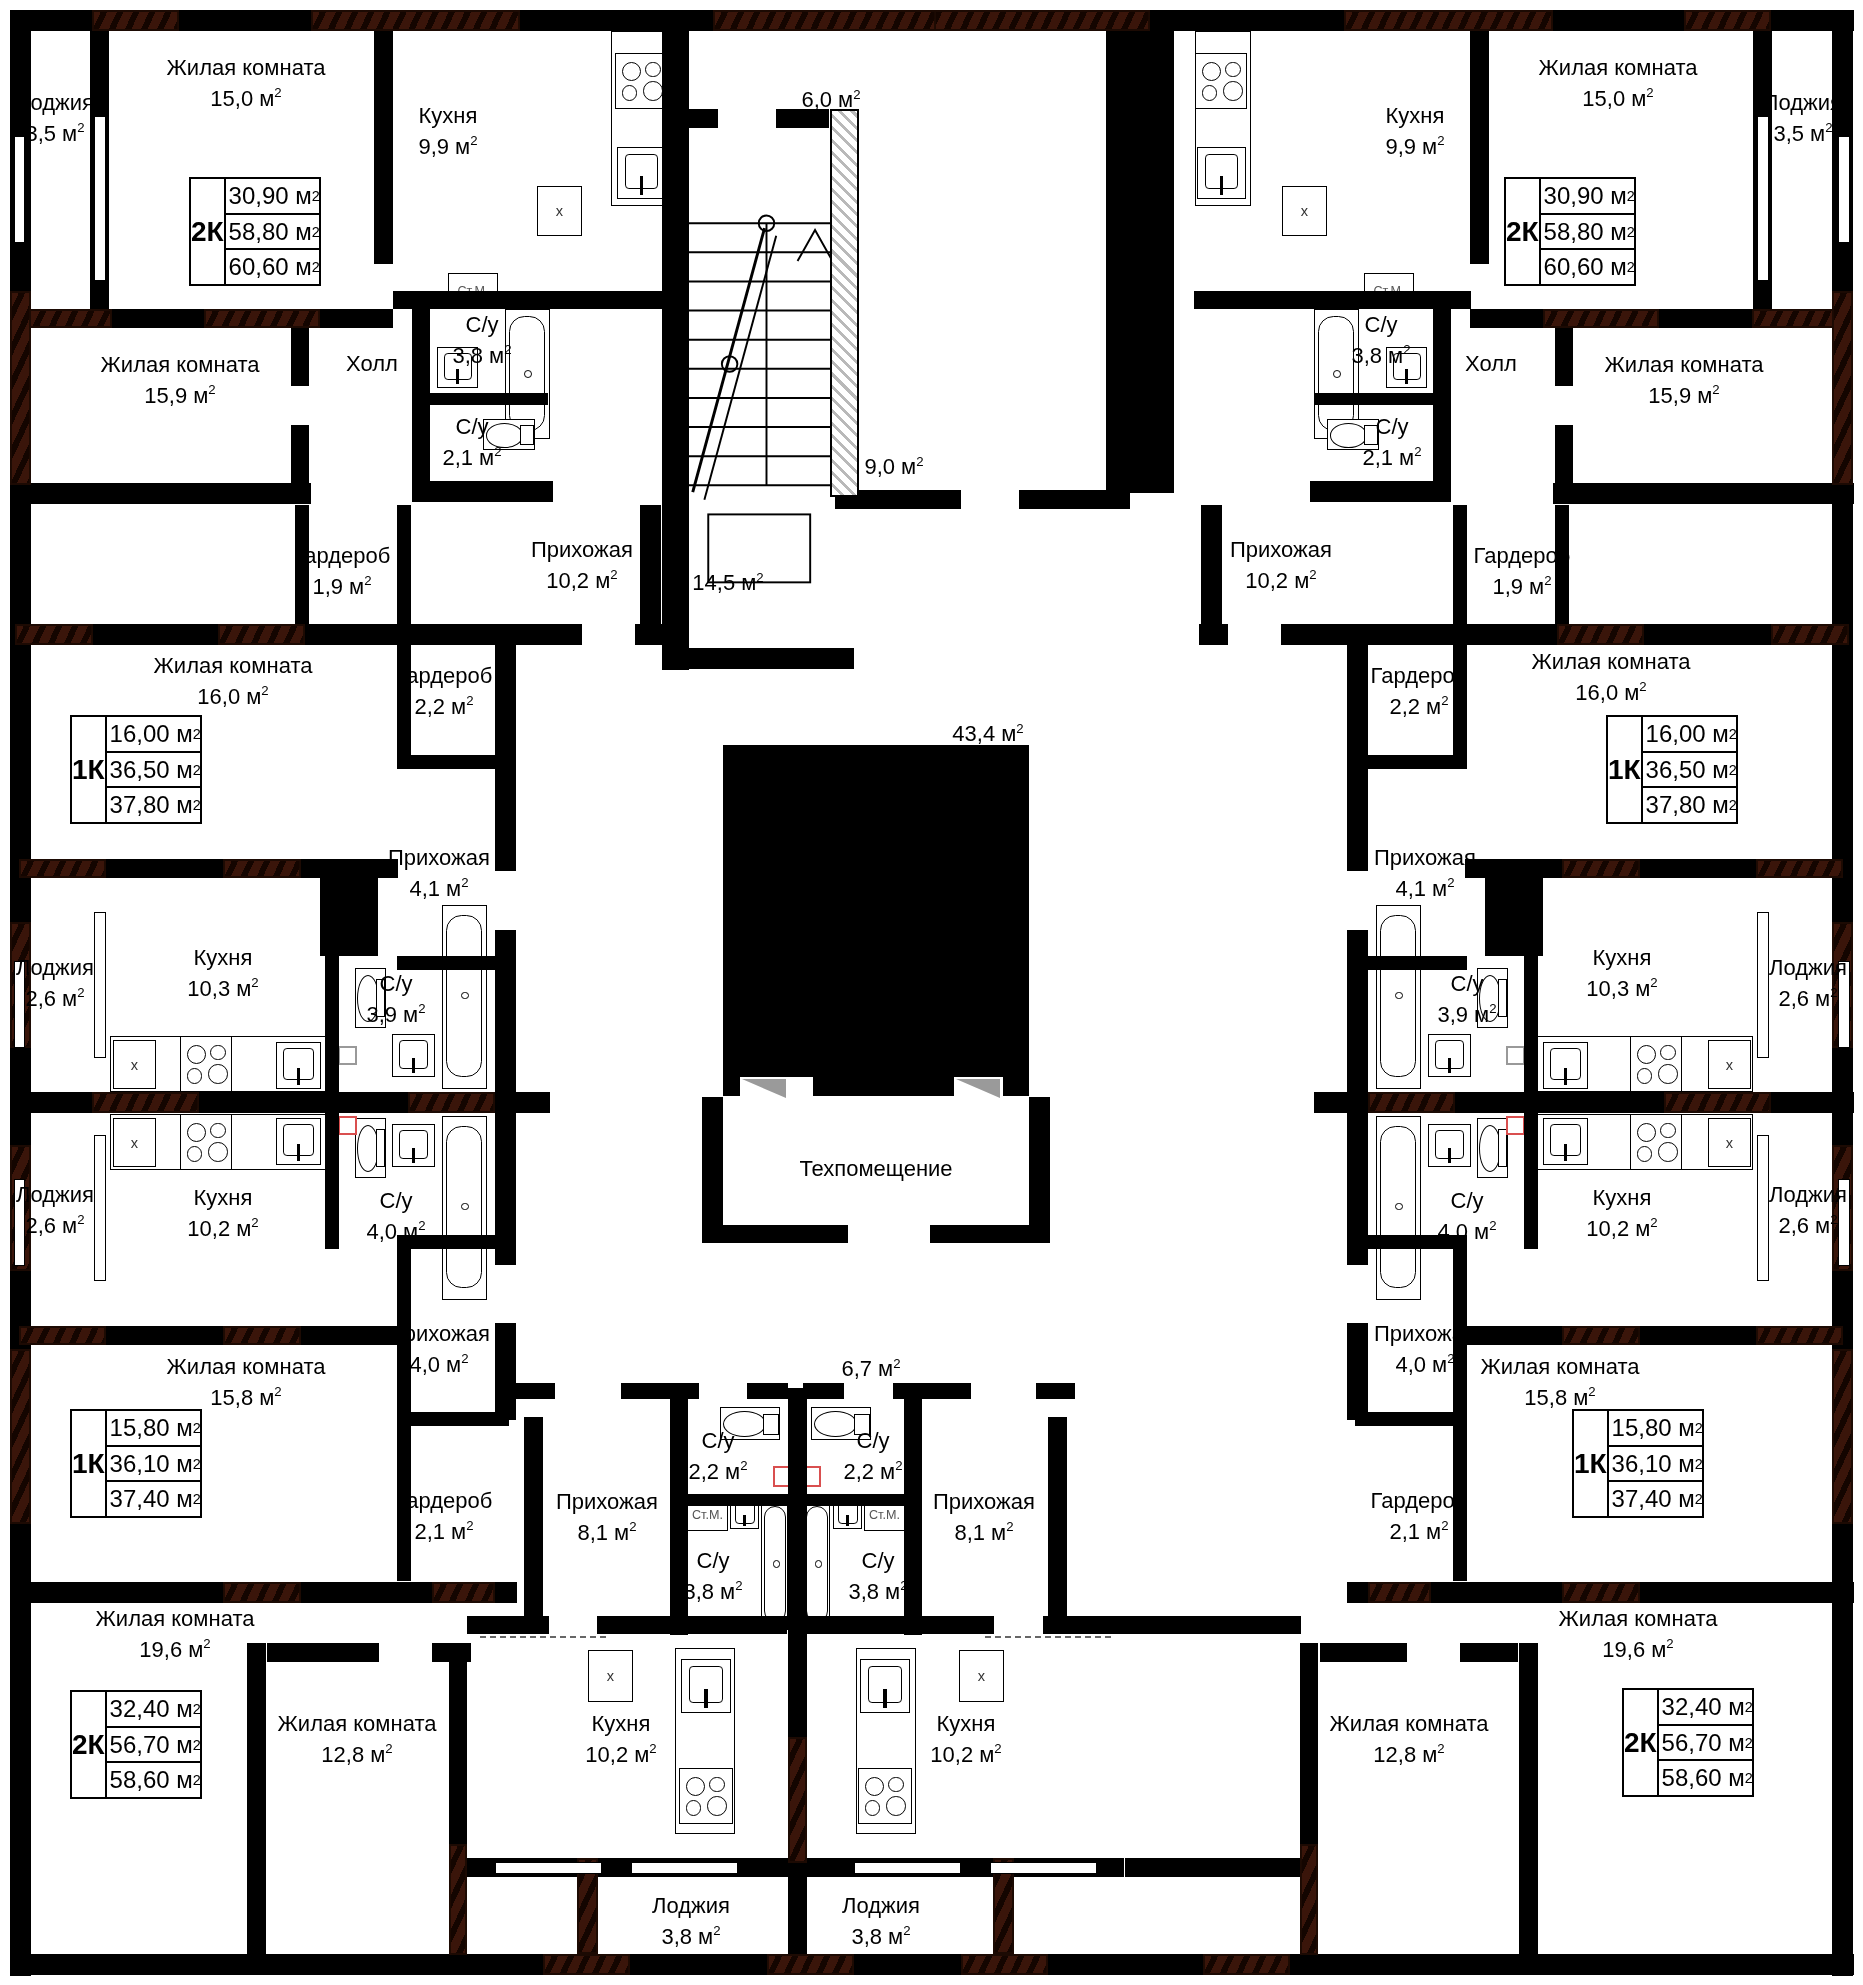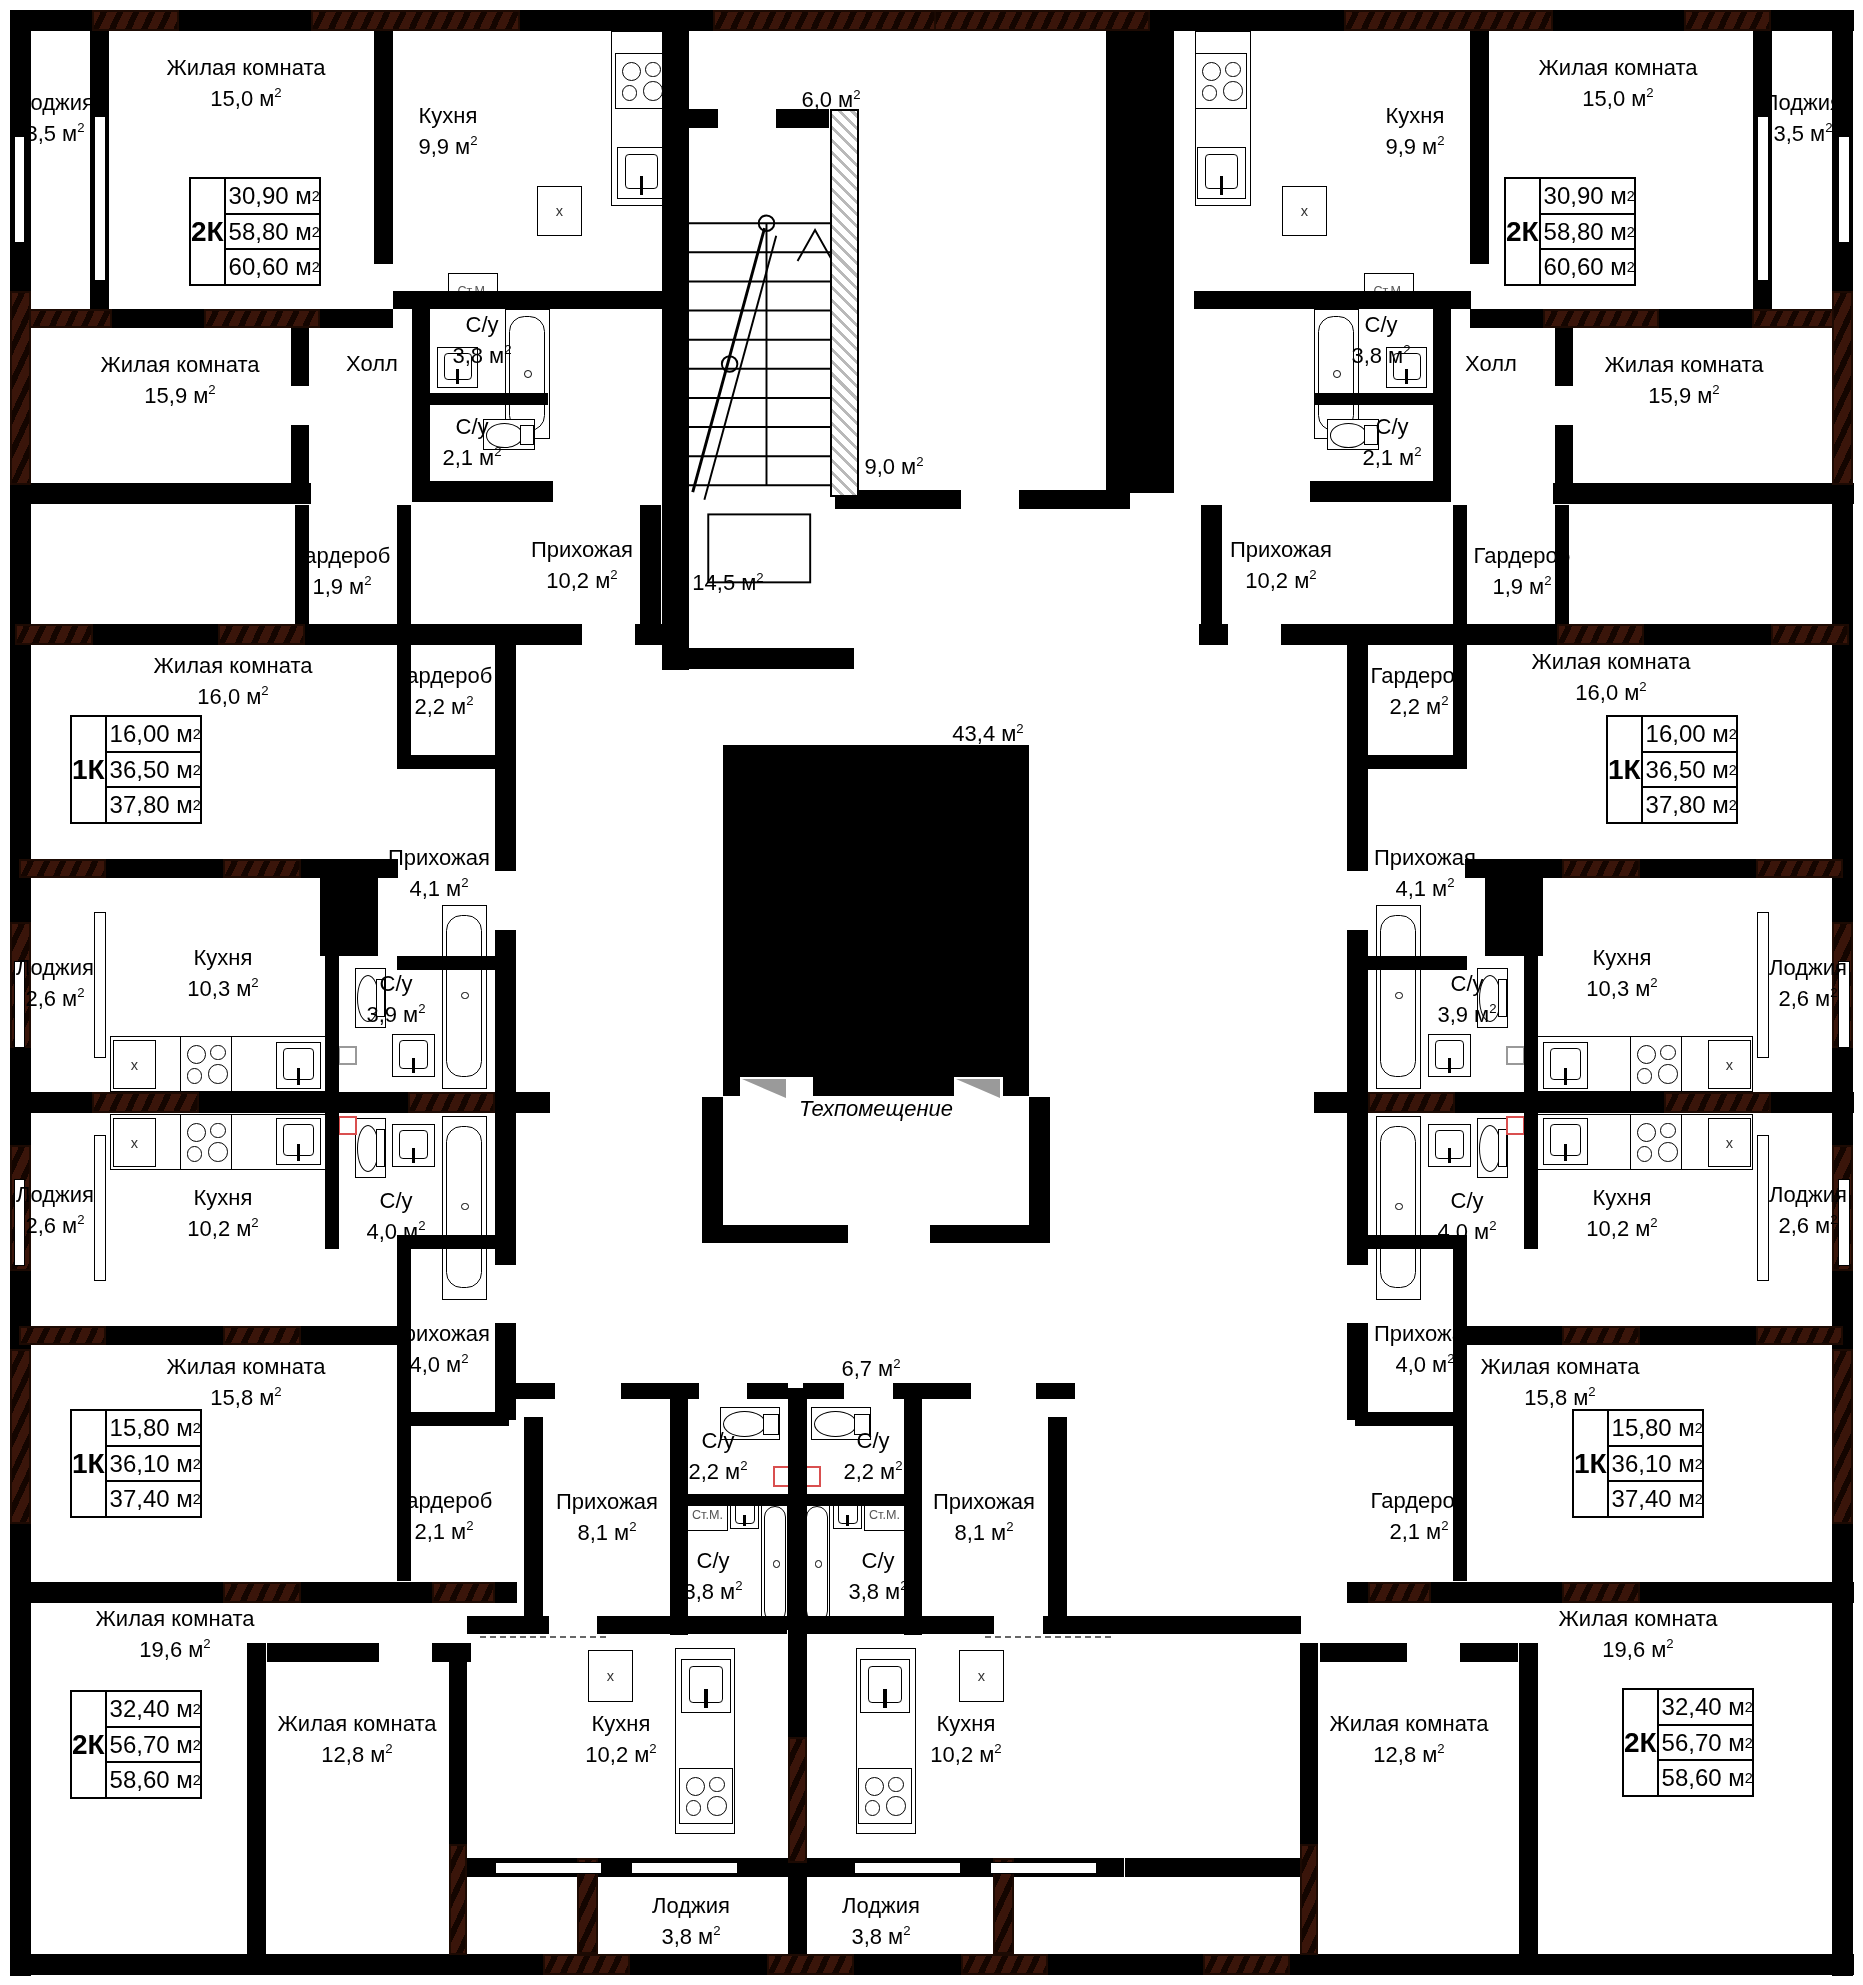--- a/index.html
+++ b/index.html
@@ -582,21 +582,21 @@
     </div>
     <div class="rlabel" style="left: 894px; top: 464px;">
       <div class="rarea">9,0 м<sup>2</sup></div>
     </div>
     <div class="rlabel" style="left: 728px; top: 580px;">
       <div class="rarea">14,5 м<sup>2</sup></div>
     </div>
     <div class="rlabel" style="left: 988px; top: 731px;">
       <div class="rarea">43,4 м<sup>2</sup></div>
     </div>
-    <div class="rlabel" style="left: 876px; top: 1108px; font-style: italic;">
+    <div class="rlabel" style="left: 876px; top: 1168px;">
       <div class="rname">Техпомещение</div>
     </div>
     <div class="rlabel" style="left: 871px; top: 1366px;">
       <div class="rarea">6,7 м<sup>2</sup></div>
     </div>
     <div class="rlabel" style="left: 1415px; top: 131px;">
       <div class="rname">Кухня</div>
       <div class="rarea">9,9 м<sup>2</sup></div>
     </div>
     <div class="rlabel" style="left: 1618px; top: 83px;">

